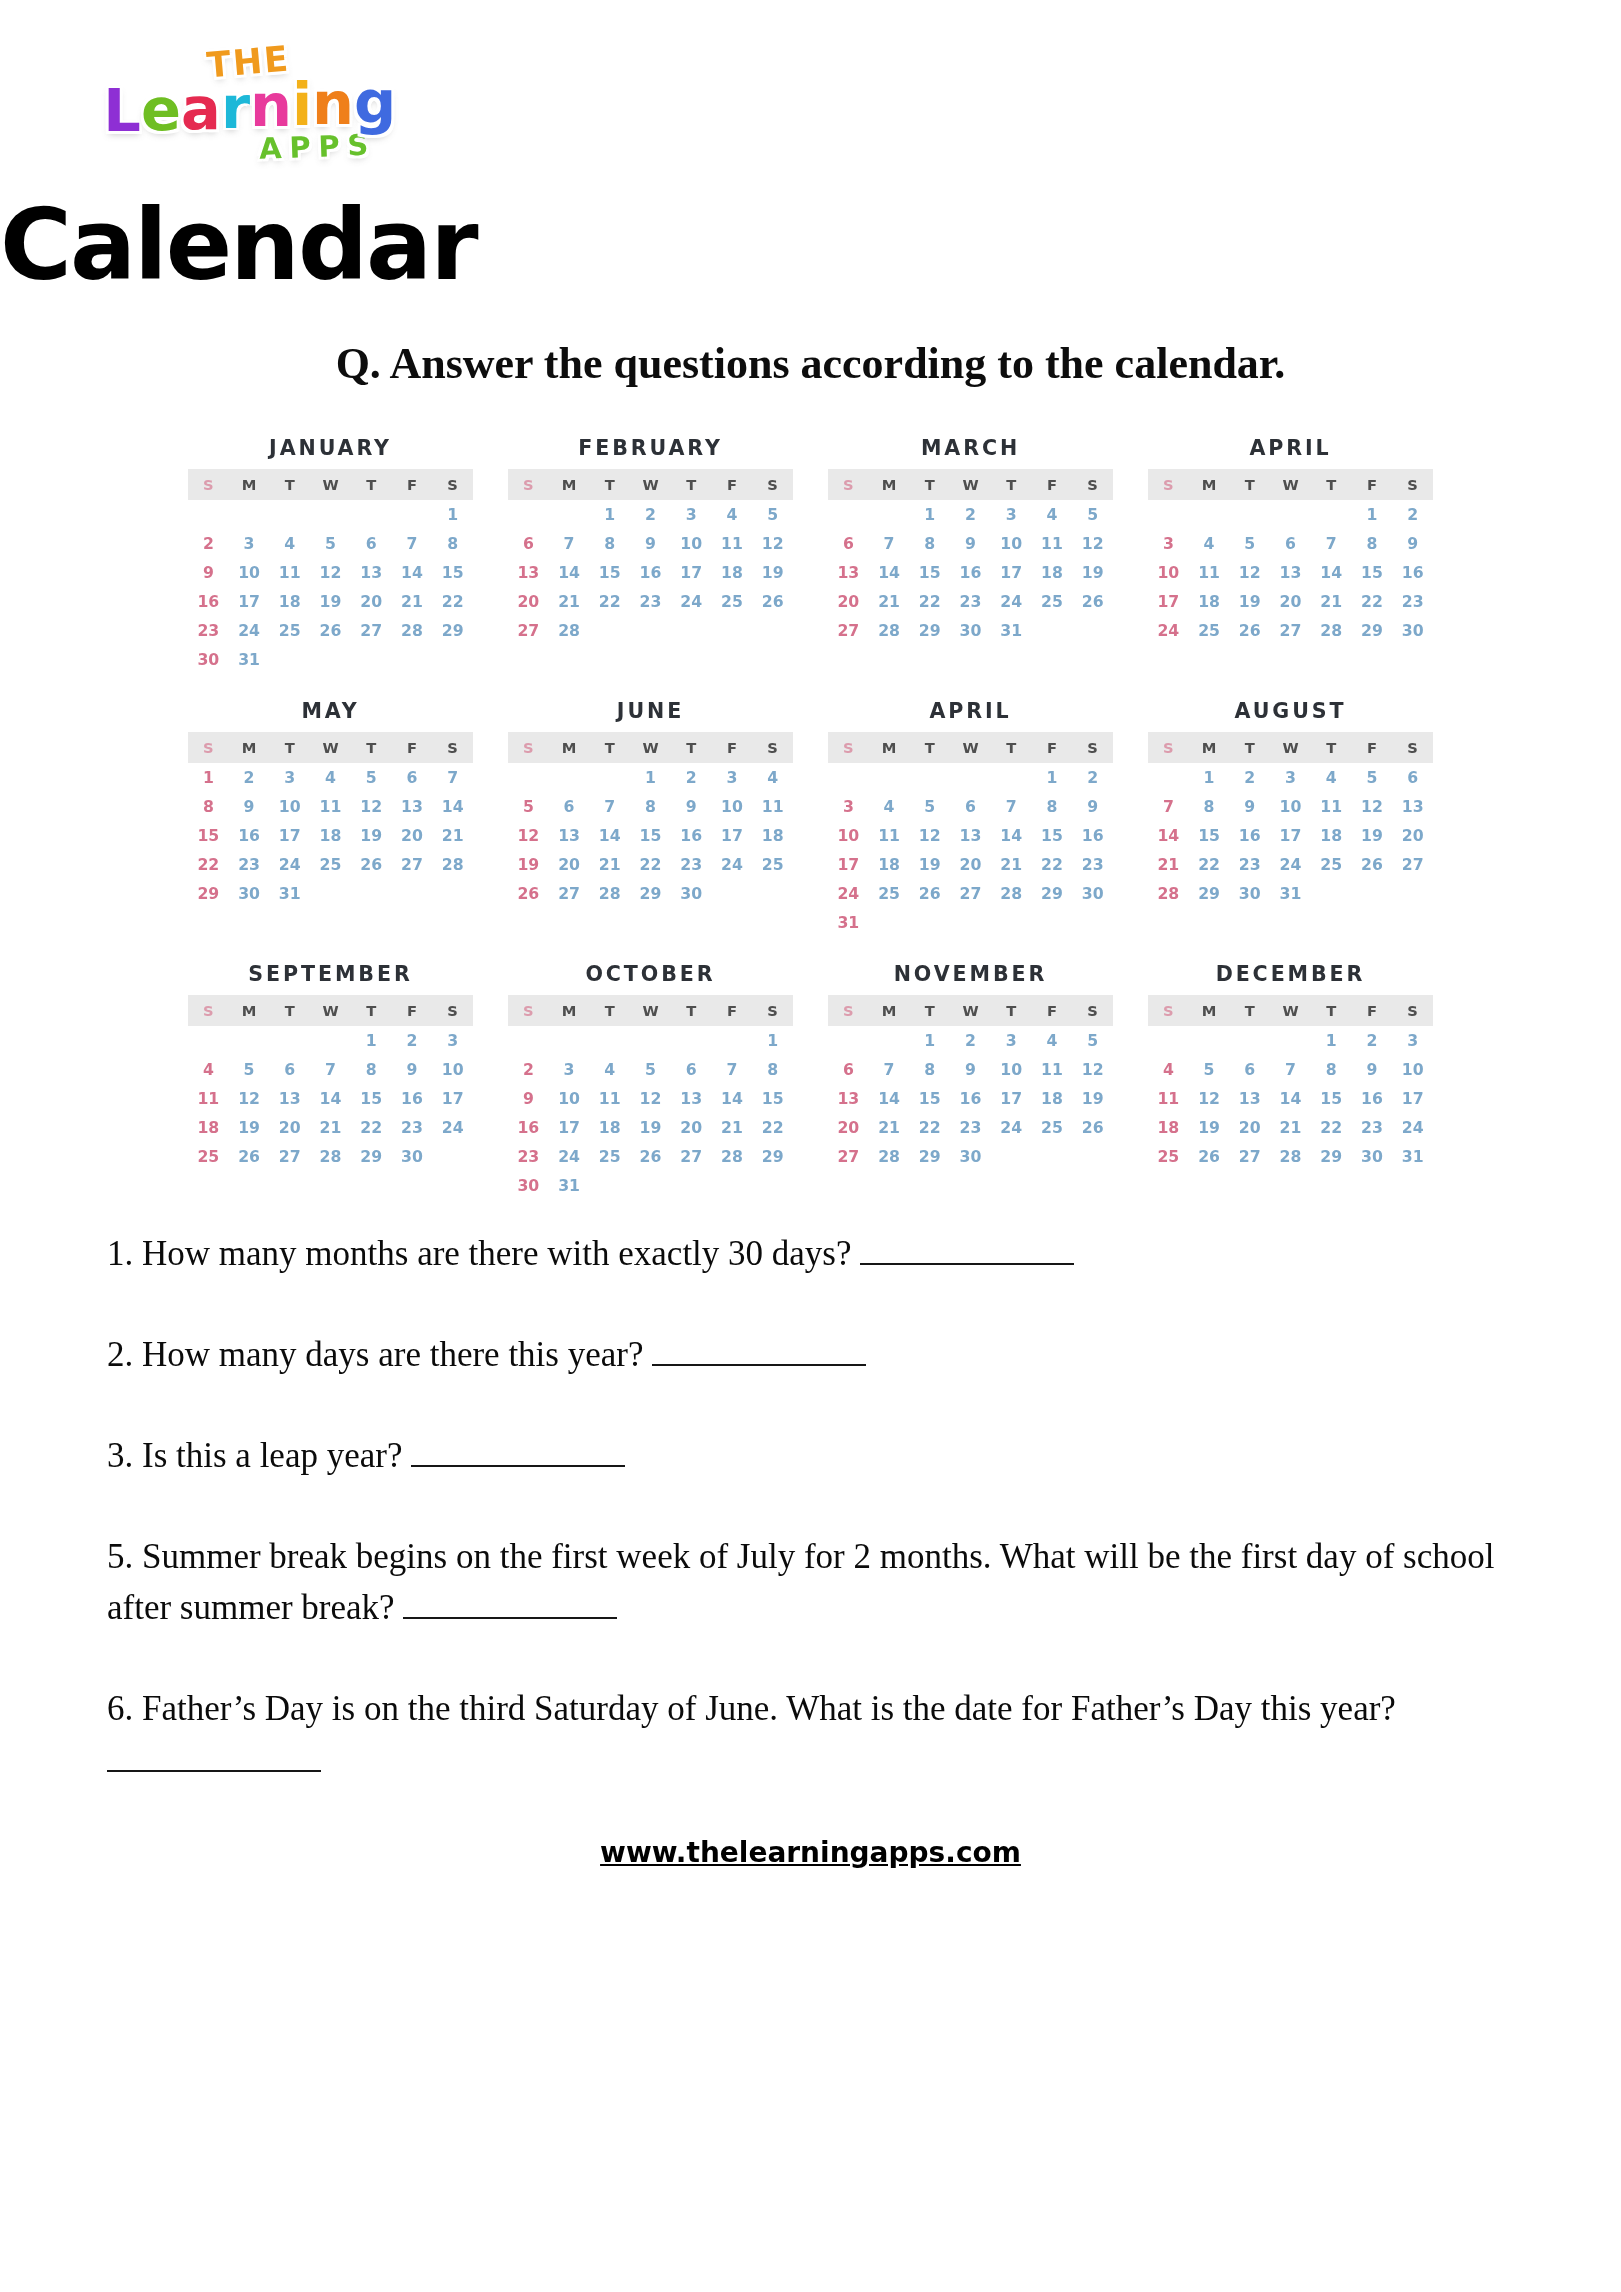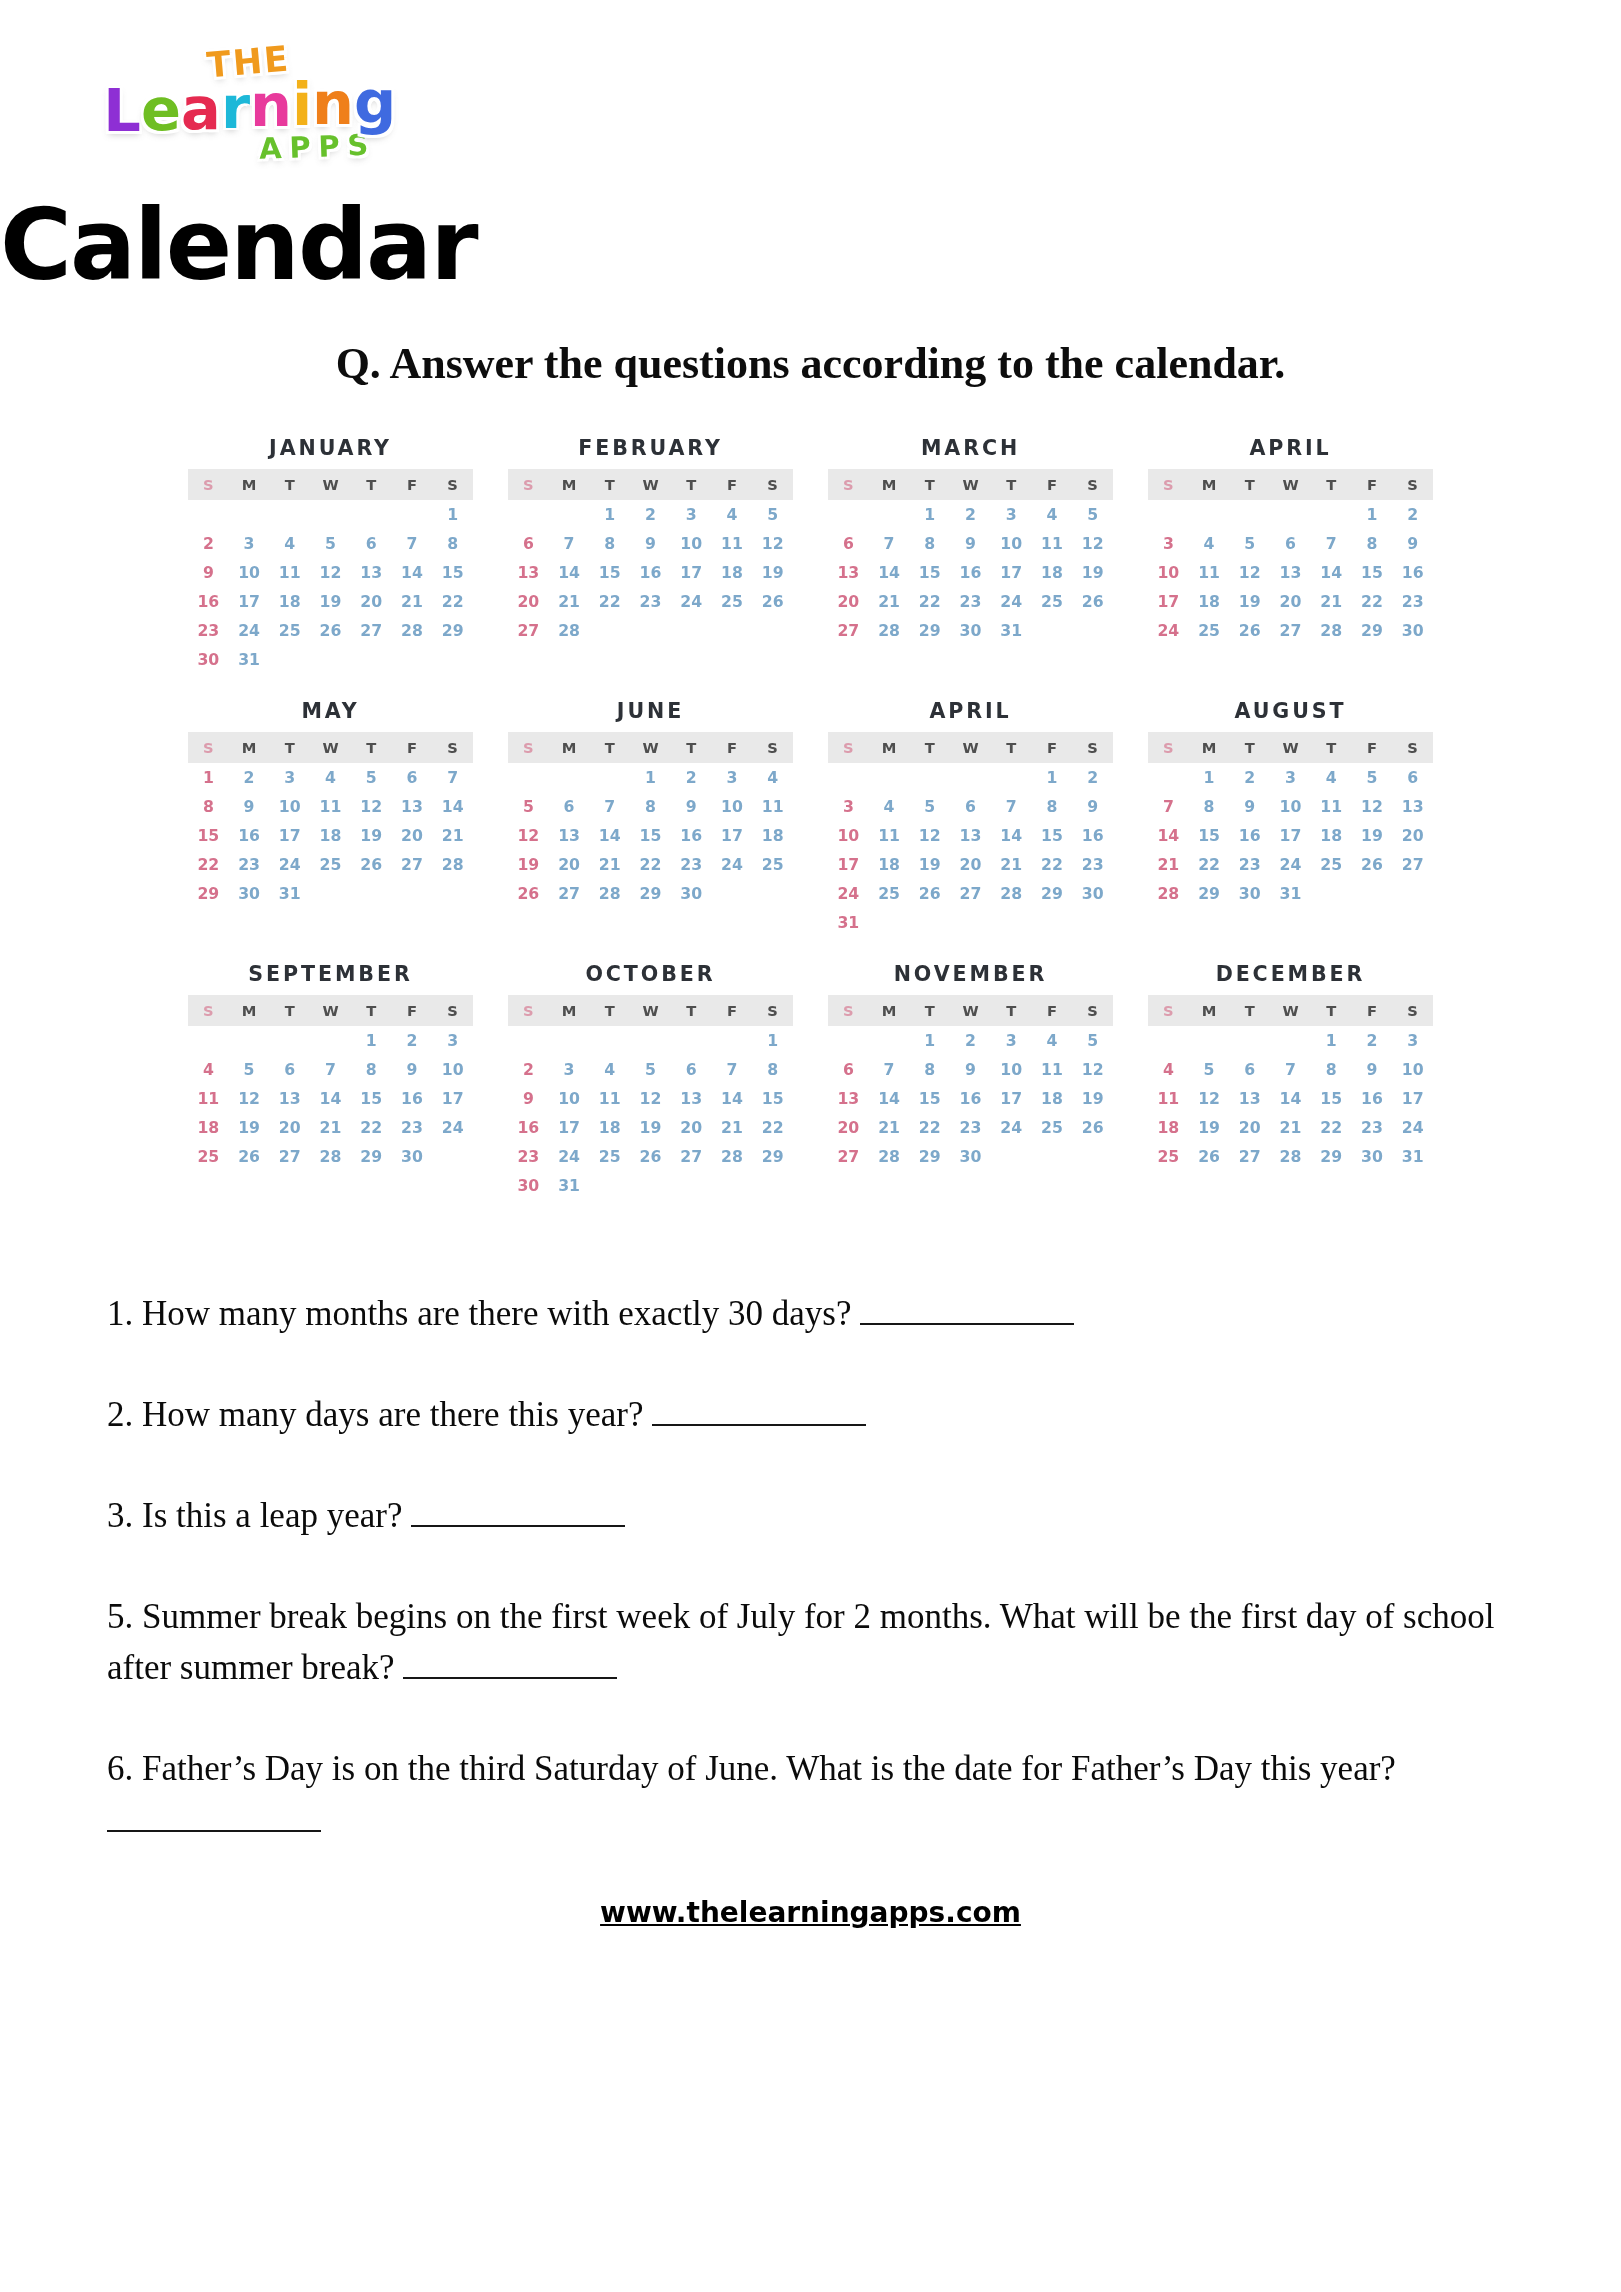--- a/index.html
+++ b/index.html
@@ -84,21 +84,21 @@
     text-align:center;
     font-size:15.7px; font-weight:bold;
     color:var(--weekday-date, #7da8ca);
   }
   .d.sun { color:var(--sunday-date, #d5718c); }
   .d.empty { visibility:hidden; }
 
   
   .questions {
     width:1407px;
-    margin:88px auto 0 auto;
+    margin:28px auto 0 auto;
     font-size:35px;
     line-height:1.48;
     color:#0b0b0b;
   }
   .question { margin-bottom:49px; }
   .blank {
     display:inline-block;
     width:214px;
     border-bottom:2.9px solid #161616;
     height:29px;

